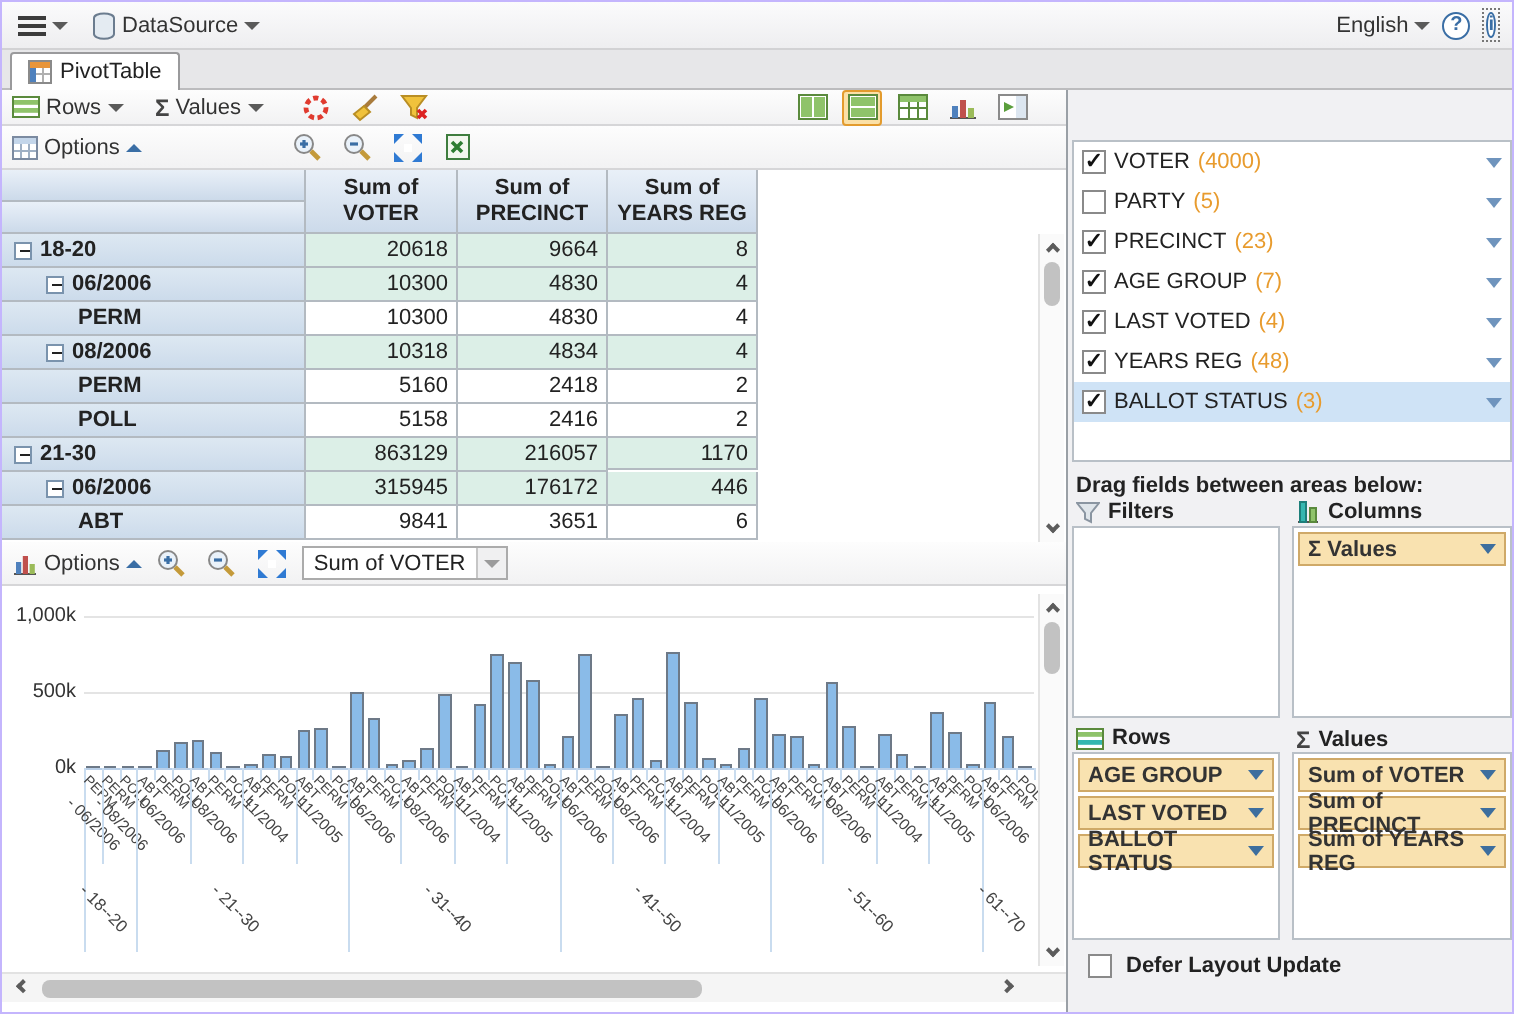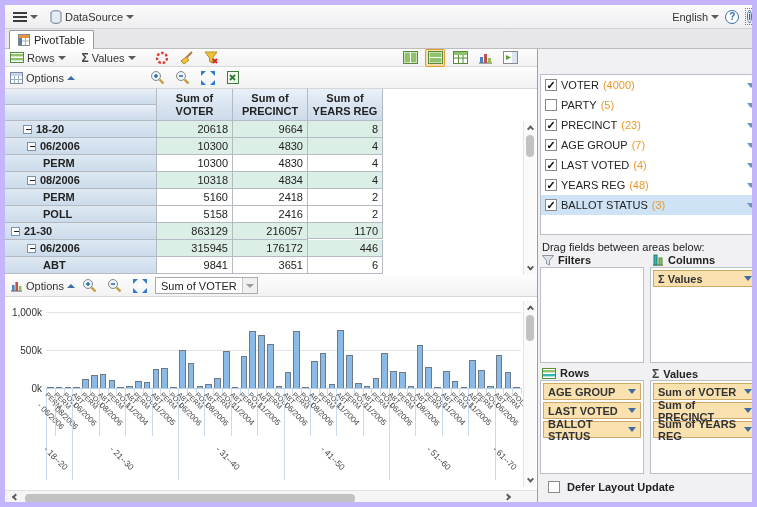--- a/index.html
+++ b/index.html
@@ -1,18 +1,18 @@
 <!DOCTYPE html>
 <html><head>
 <meta charset="utf-8">
 <style>
   * { margin:0; padding:0; box-sizing:border-box; }
   html,body { background:#fff; }
   body { font-family:"Liberation Sans", sans-serif; font-size:11px; color:#222; }
-  #app { position:relative; width:757px; height:507px; background:#7dd3fc; border:5px solid #c4b5fd; overflow:hidden; }
+  #app { position:relative; width:757px; height:507px; background:#7dd3fc; border:1px solid #c4b5fd; overflow:hidden; }
 
   
   #topbar { position:absolute; left:0; top:0; width:757px; height:24px;
     background:linear-gradient(#fbfbfc,#eeeef0); border-bottom:1px solid #d2d2d4;
     display:flex; align-items:center; padding:0 8px; }
   .tb-left { display:flex; align-items:center; gap:4px; }
   .tb-right { margin-left:auto; display:flex; align-items:center; gap:6px; }
   .hamburger { width:14px; height:10px; border-top:2px solid #3c3c3c; border-bottom:2px solid #3c3c3c; position:relative; }
   .hamburger::after { content:""; position:absolute; left:0; top:2px; width:14px; height:2px; background:#3c3c3c; }
   .caret-d { width:0; height:0; border-left:4px solid transparent; border-right:4px solid transparent; border-top:4px solid #5a5a5a; display:inline-block; }
@@ -89,21 +89,21 @@
     display:flex; align-items:center; padding:0 8px; font-weight:bold; }
   .menu-ico { margin-left:auto; width:14px; height:9px; border-top:2px solid #3c3c3c; border-bottom:2px solid #3c3c3c; position:relative; }
   .menu-ico::after { content:""; position:absolute; left:0; top:1.5px; width:14px; height:2px; background:#3c3c3c; }
   #field-list { position:absolute; left:2px; top:25px; width:220px; height:161px; background:#fff; border:1px solid #b9c0c7; overflow:hidden; }
   .field-item { height:20px; display:flex; align-items:center; gap:4px; padding:0 4px; }
   .field-item.hl { background:#cfe3f6; }
   .cb { width:12px; height:12px; border:1px solid #8a8a8a; background:#fff; flex:none;
     font-size:11px; line-height:10px; text-align:center; color:#111; font-weight:bold; }
   .fcount { color:#e89b2d; }
   .f-arrow { margin-left:auto; width:0; height:0; border-left:4px solid transparent; border-right:4px solid transparent; border-top:5px solid #6f94bd; }
-  #drag-label { position:absolute; left:4px; top:192px; font-weight:normal; }
+  #drag-label { position:absolute; left:4px; top:192px; font-weight:bold; }
   .area-label { position:absolute; display:flex; align-items:center; gap:4px; font-weight:bold; }
   .area-box { position:absolute; background:#fff; border:1px solid #b9c0c7; padding:2px; display:flex; flex-direction:column; gap:2px; }
   .chip { height:17px; background:#f9e2b0; border:1px solid #cfa968; display:flex; align-items:center; padding:0 4px; font-weight:bold; color:#333; }
   .chip .f-arrow { border-top-color:#3d6e9e; }
   #defer-row { position:absolute; left:10px; top:432px; display:flex; align-items:center; gap:7px; font-weight:bold; }
   .sigma { font-weight:bold; color:#444; font-size:12px; }
 </style>
 </head>
 <body>
 
@@ -290,21 +290,21 @@
           <div class="g-cell hdr-blue colhdr" style="width: 75px; height: 32px;">
             <div>Sum of</div>
             <div>PRECINCT</div>
           </div>
           <div class="g-cell hdr-blue colhdr" style="width: 75px; height: 32px;">
             <div>Sum of</div>
             <div>YEARS REG</div>
           </div>
         </div>
         <div class="g-row">
-          <div class="g-cell rowhdr" style="width: 152px; height: 17px; padding-left: 18px;">
+          <div class="g-cell rowhdr" style="width: 152px; height: 17px; padding-left: 6px;">
             <span class="collapse-box"></span>
             <span>18-20</span>
           </div>
           <div class="g-cell val-cell total-bg" style="width: 76px; height: 17px;">20618</div>
           <div class="g-cell val-cell total-bg" style="width: 75px; height: 17px;">9664</div>
           <div class="g-cell val-cell total-bg" style="width: 75px; height: 17px;">8</div>
         </div>
         <div class="g-row">
           <div class="g-cell rowhdr" style="width: 152px; height: 17px; padding-left: 22px;">
             <span class="collapse-box"></span>

